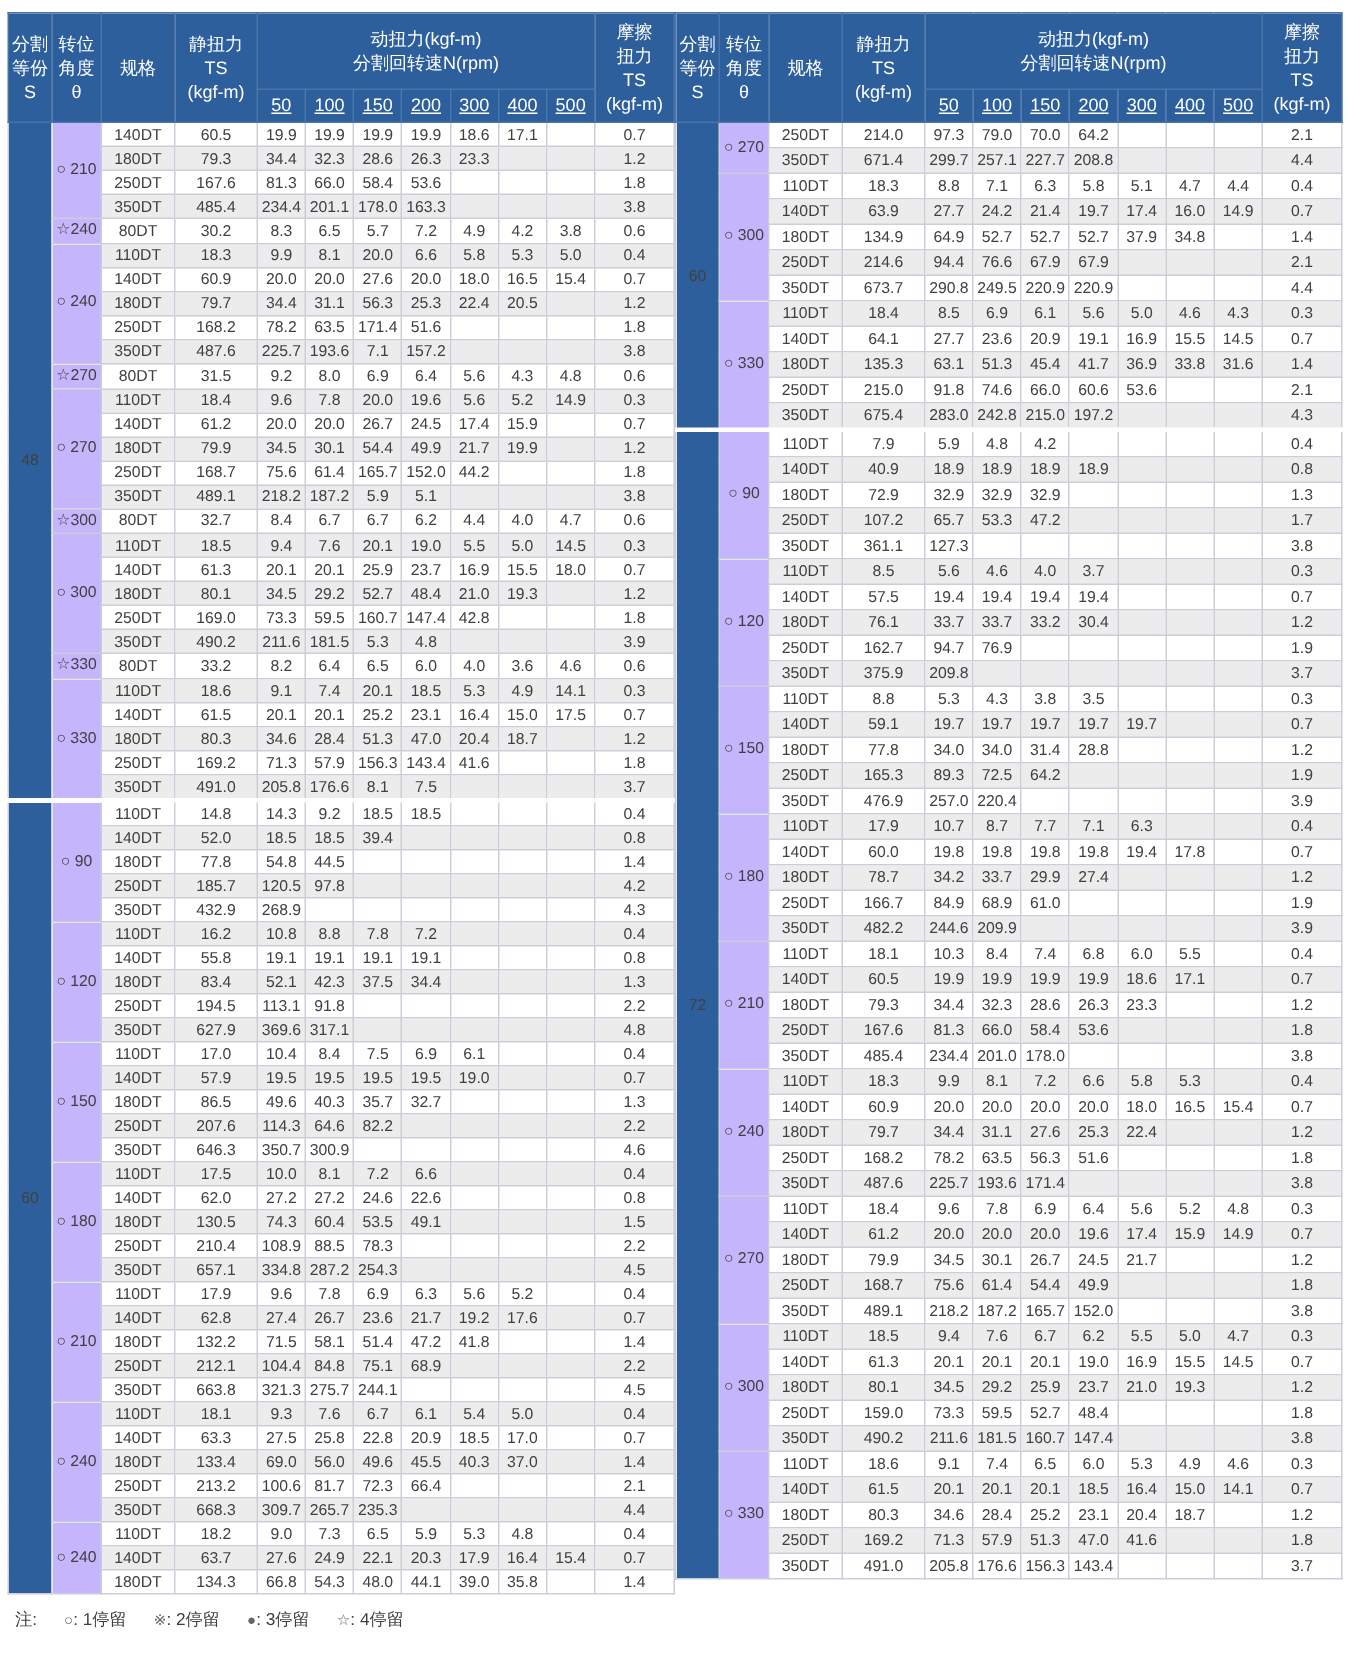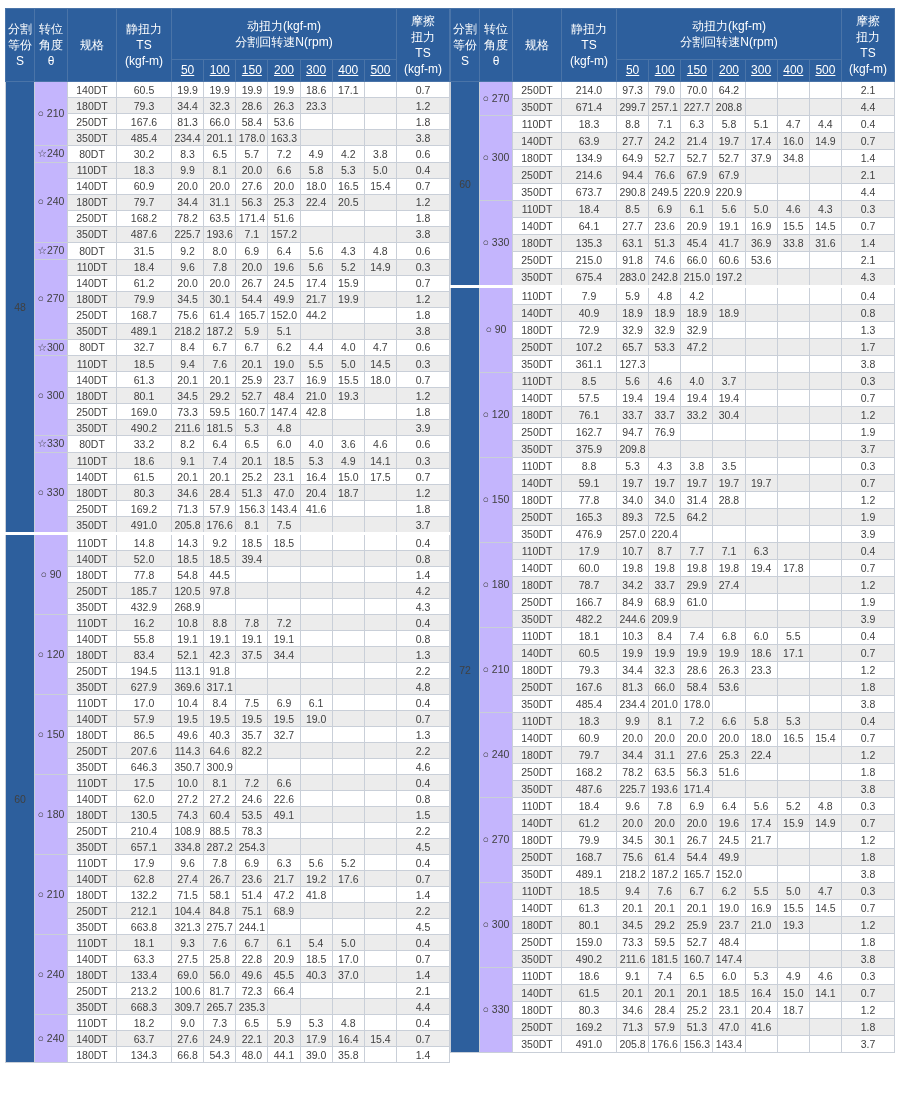--- a/index.html
+++ b/index.html
@@ -1566,13 +1566,16 @@
             <td class="dyn-cell">156.3</td>
             <td class="dyn-cell">143.4</td>
             <td class="dyn-cell"></td>
             <td class="dyn-cell"></td>
             <td class="dyn-cell"></td>
             <td class="friction-cell">3.7</td>
           </tr>
         </tbody>
       </table>
   </div>
+  <div class="footnote">
+    <span>注:</span><span id="legend-items"><span class="legend-item"><span class="sym">○</span>: 1停留</span><span class="legend-item"><span class="sym">※</span>: 2停留</span><span class="legend-item"><span class="sym">●</span>: 3停留</span><span class="legend-item"><span class="sym">☆</span>: 4停留</span></span>
+  </div>
 </div>
 
 </body></html>

